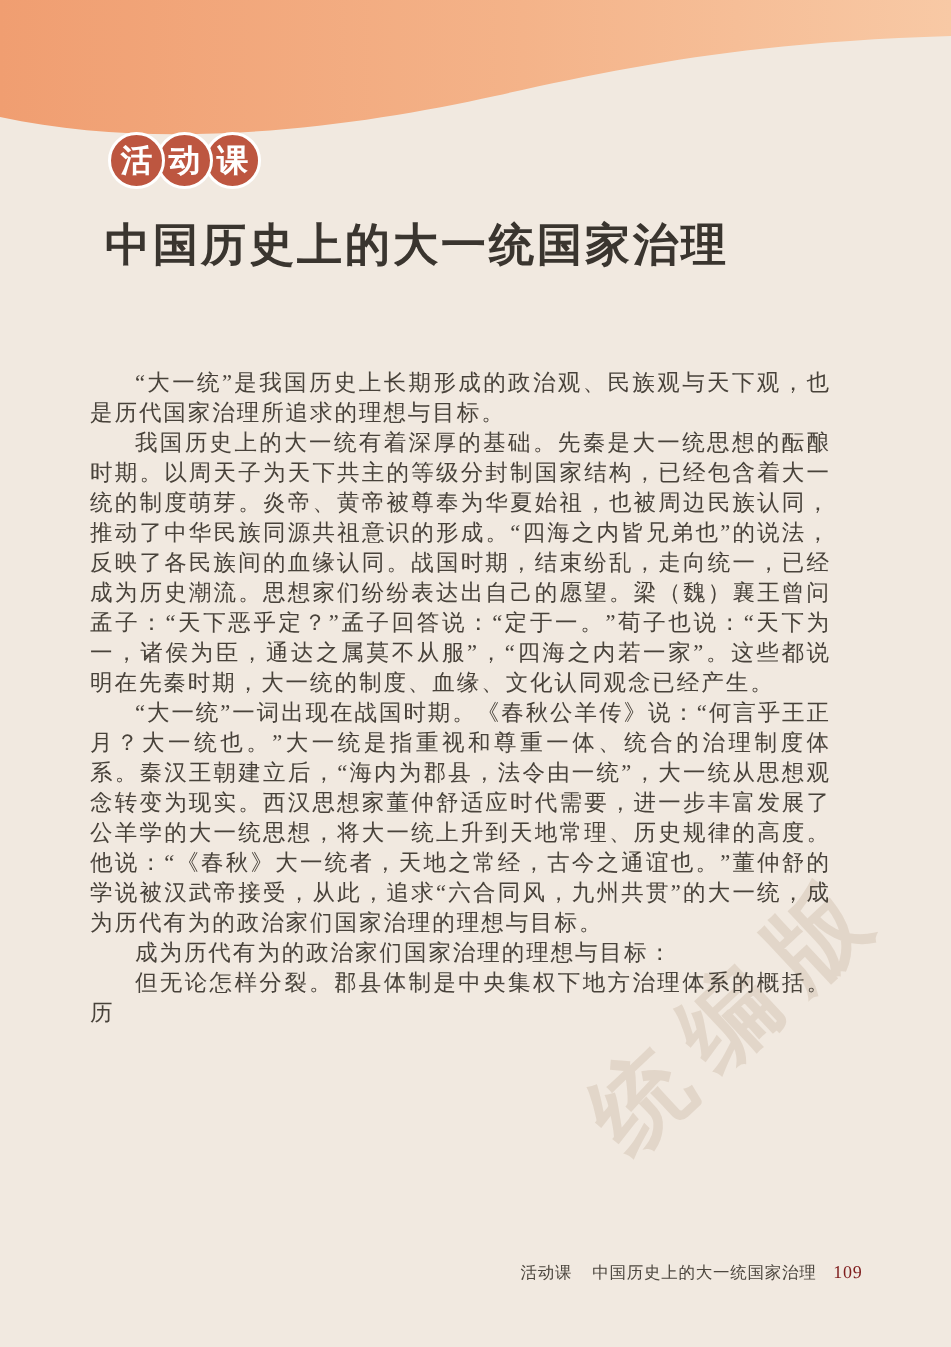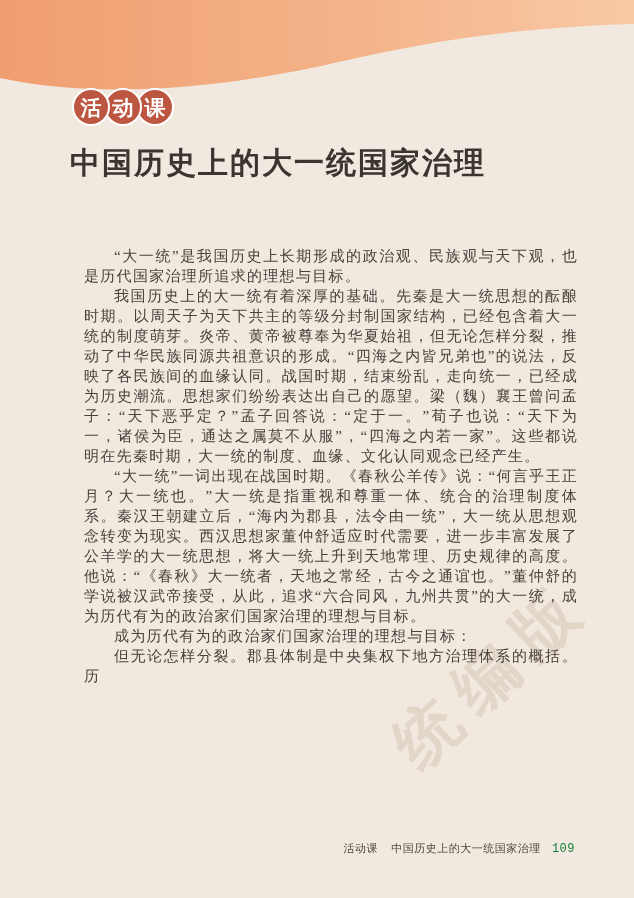--- a/index.html
+++ b/index.html
@@ -39,36 +39,36 @@
   .watermark{
     position:absolute;left:404px;top:712px;
     font-size:64px;letter-spacing:16px;font-weight:bold;
     color:rgba(168,138,110,0.20);
     transform:rotate(-43deg);
     transform-origin:0 50%;
     white-space:nowrap;
     pointer-events:none;
   }
   .body-text{
-    position:absolute;left:84px;top:246px;width:494px;
+    position:absolute;left:60px;top:246px;width:494px;
     font-size:15px;line-height:20px;letter-spacing:1.3px;
     color:#48423a;
     text-align:justify;
   }
   .body-text p{margin:0;text-indent:2em;}
   .footer{
     position:absolute;top:841px;right:59px;
     font-size:11px;color:#4c463e;letter-spacing:0.5px;
     white-space:nowrap;
   }
   .footer .lesson{margin-right:10px;}
   .footer .pagenum{
     margin-left:8px;font-size:12px;
-    font-family:Liberation Mono, monospace;
-    color:#15803d;
+    font-family:Liberation Serif, serif;
+    color:#7f1d1d;
   }
 </style>
 </head>
 <body>
 
 <div class="page">
 
   <svg class="band" width="634" height="110" viewBox="0 0 634 110">
     <defs>
       <linearGradient id="bandGrad" x1="0" y1="0" x2="1" y2="0">
@@ -91,21 +91,21 @@
         <span class="char">课</span>
       </span>
     </div>
 
   <h1 class="title">中国历史上的大一统国家治理</h1>
 
   <div class="watermark">统编版</div>
 
   <div class="body-text" id="body">
       <p>“大一统”是我国历史上长期形成的政治观、民族观与天下观，也是历代国家治理所追求的理想与目标。</p>
-      <p>我国历史上的大一统有着深厚的基础。先秦是大一统思想的酝酿时期。以周天子为天下共主的等级分封制国家结构，已经包含着大一统的制度萌芽。炎帝、黄帝被尊奉为华夏始祖，但无论怎样分裂，推动了中华民族同源共祖意识的形成。“四海之内皆兄弟也”的说法，反映了各民族间的血缘认同。战国时期，结束纷乱，走向统一，已经成为历史潮流。思想家们纷纷表达出自己的愿望。梁（魏）襄王曾问孟子：“天下恶乎定？”孟子回答说：“定于一。”荀子也说：“天下为一，诸侯为臣，通达之属莫不从服”，“四海之内若一家”。这些都说明在先秦时期，大一统的制度、血缘、文化认同观念已经产生。</p>
+      <p>我国历史上的大一统有着深厚的基础。先秦是大一统思想的酝酿时期。以周天子为天下共主的等级分封制国家结构，已经包含着大一统的制度萌芽。炎帝、黄帝被尊奉为华夏始祖，也被周边民族认同，推动了中华民族同源共祖意识的形成。“四海之内皆兄弟也”的说法，反映了各民族间的血缘认同。战国时期，结束纷乱，走向统一，已经成为历史潮流。思想家们纷纷表达出自己的愿望。梁（魏）襄王曾问孟子：“天下恶乎定？”孟子回答说：“定于一。”荀子也说：“天下为一，诸侯为臣，通达之属莫不从服”，“四海之内若一家”。这些都说明在先秦时期，大一统的制度、血缘、文化认同观念已经产生。</p>
       <p>“大一统”一词出现在战国时期。《春秋公羊传》说：“何言乎王正月？大一统也。”大一统是指重视和尊重一体、统合的治理制度体系。秦汉王朝建立后，“海内为郡县，法令由一统”，大一统从思想观念转变为现实。西汉思想家董仲舒适应时代需要，进一步丰富发展了公羊学的大一统思想，将大一统上升到天地常理、历史规律的高度。他说：“《春秋》大一统者，天地之常经，古今之通谊也。”董仲舒的学说被汉武帝接受，从此，追求“六合同风，九州共贯”的大一统，成为历代有为的政治家们国家治理的理想与目标。</p>
       <p>成为历代有为的政治家们国家治理的理想与目标：</p>
       <p>但无论怎样分裂。郡县体制是中央集权下地方治理体系的概括。历</p>
     </div>
 
   <div class="footer">
     <span class="lesson">活动课</span>
     <span class="ftitle">中国历史上的大一统国家治理</span>
     <span class="pagenum">109</span>
   </div>

